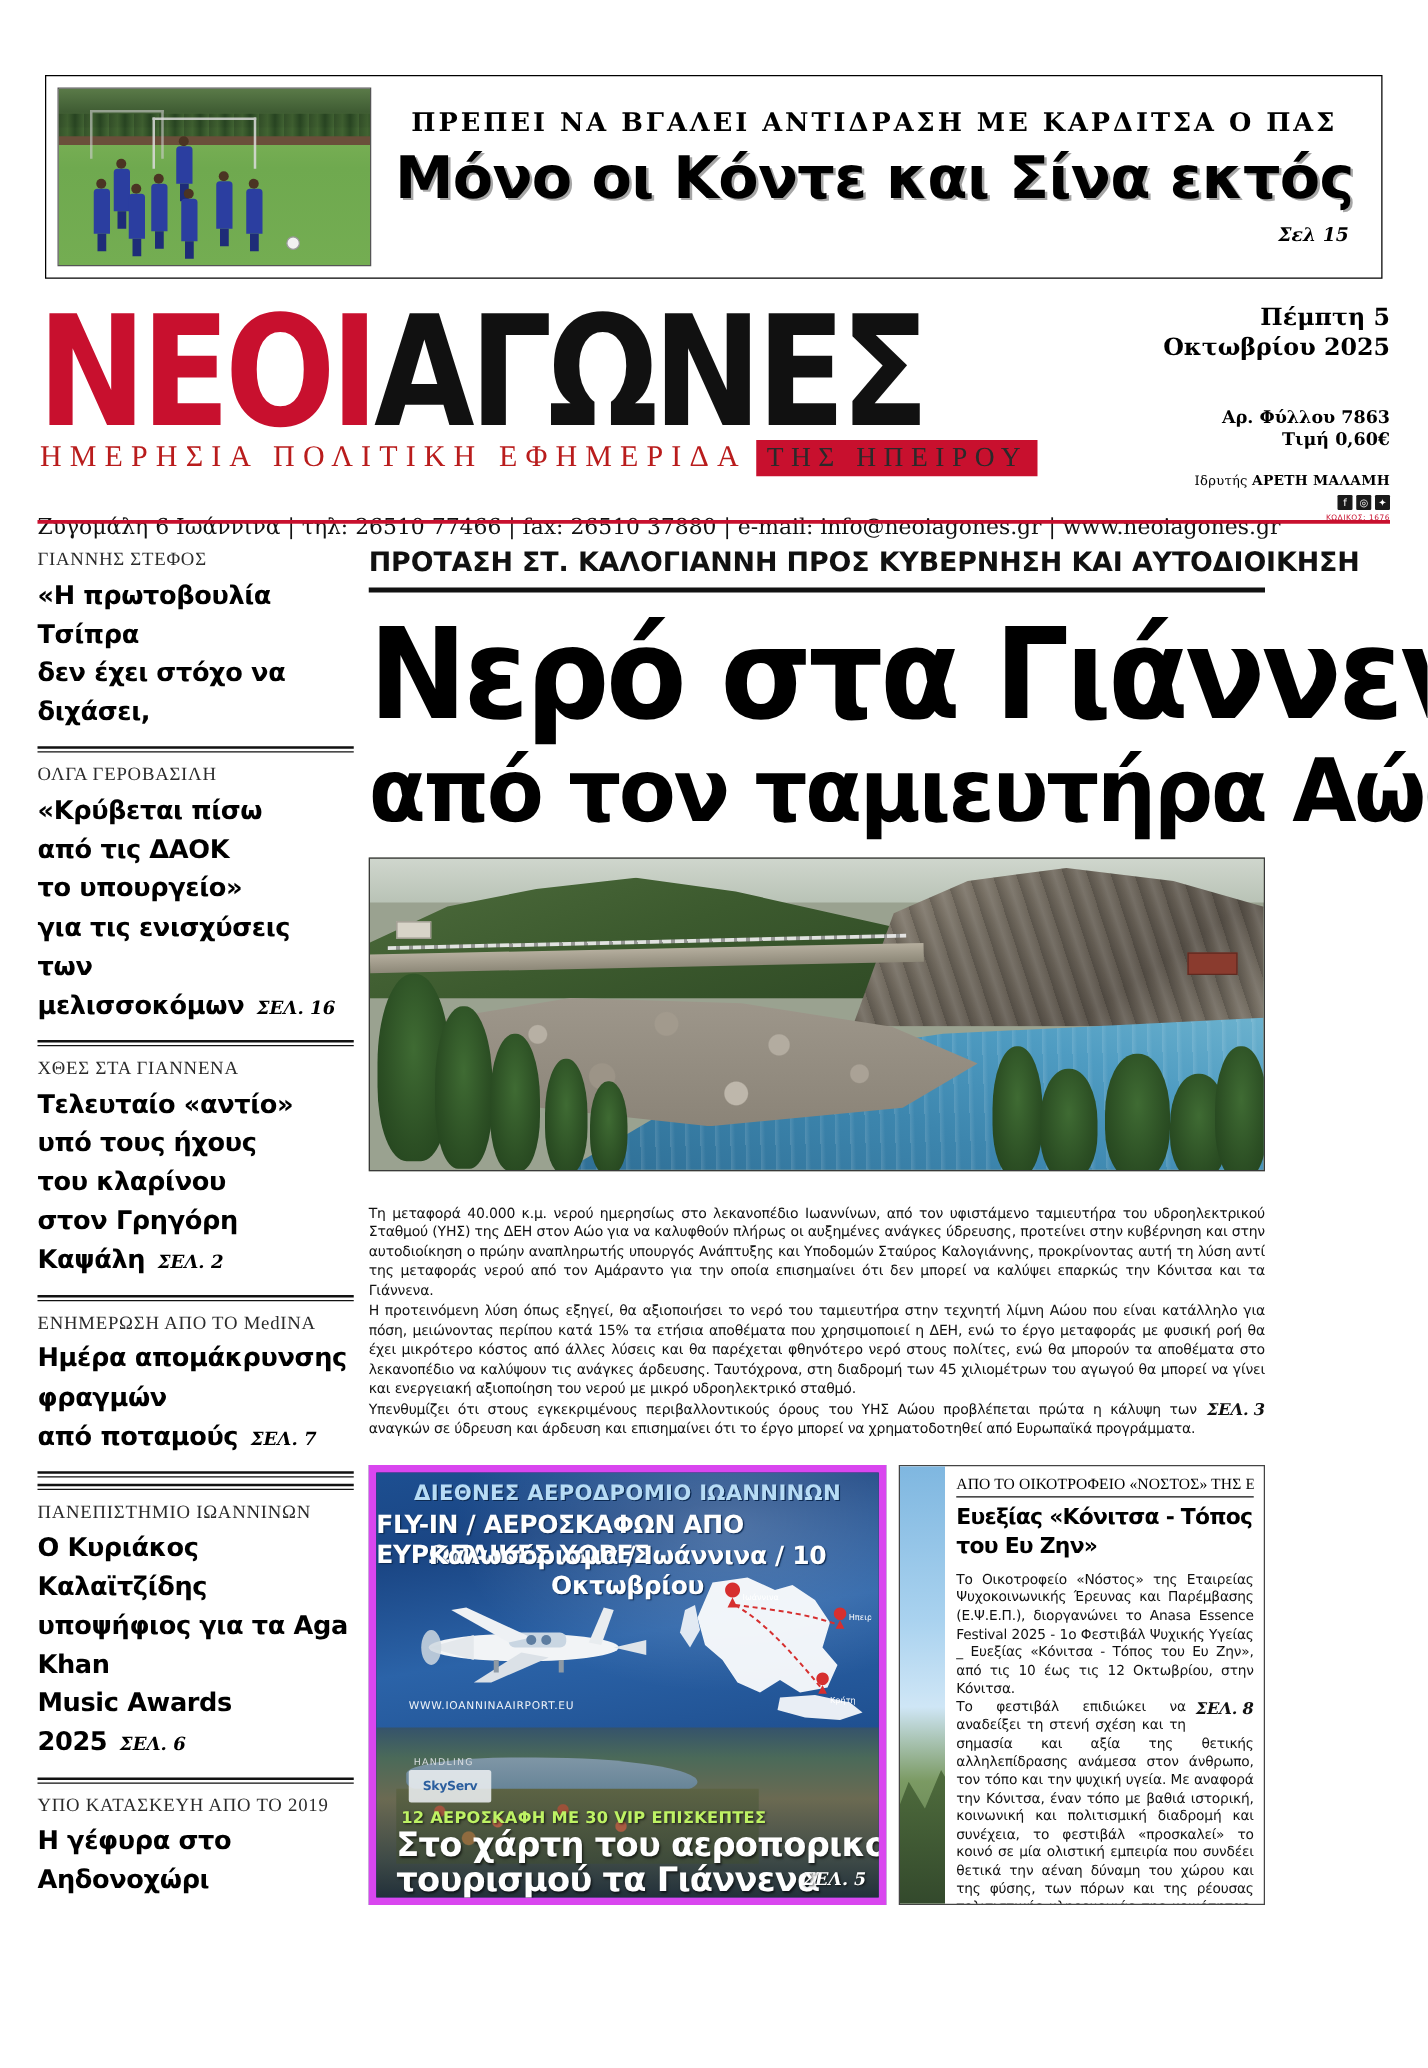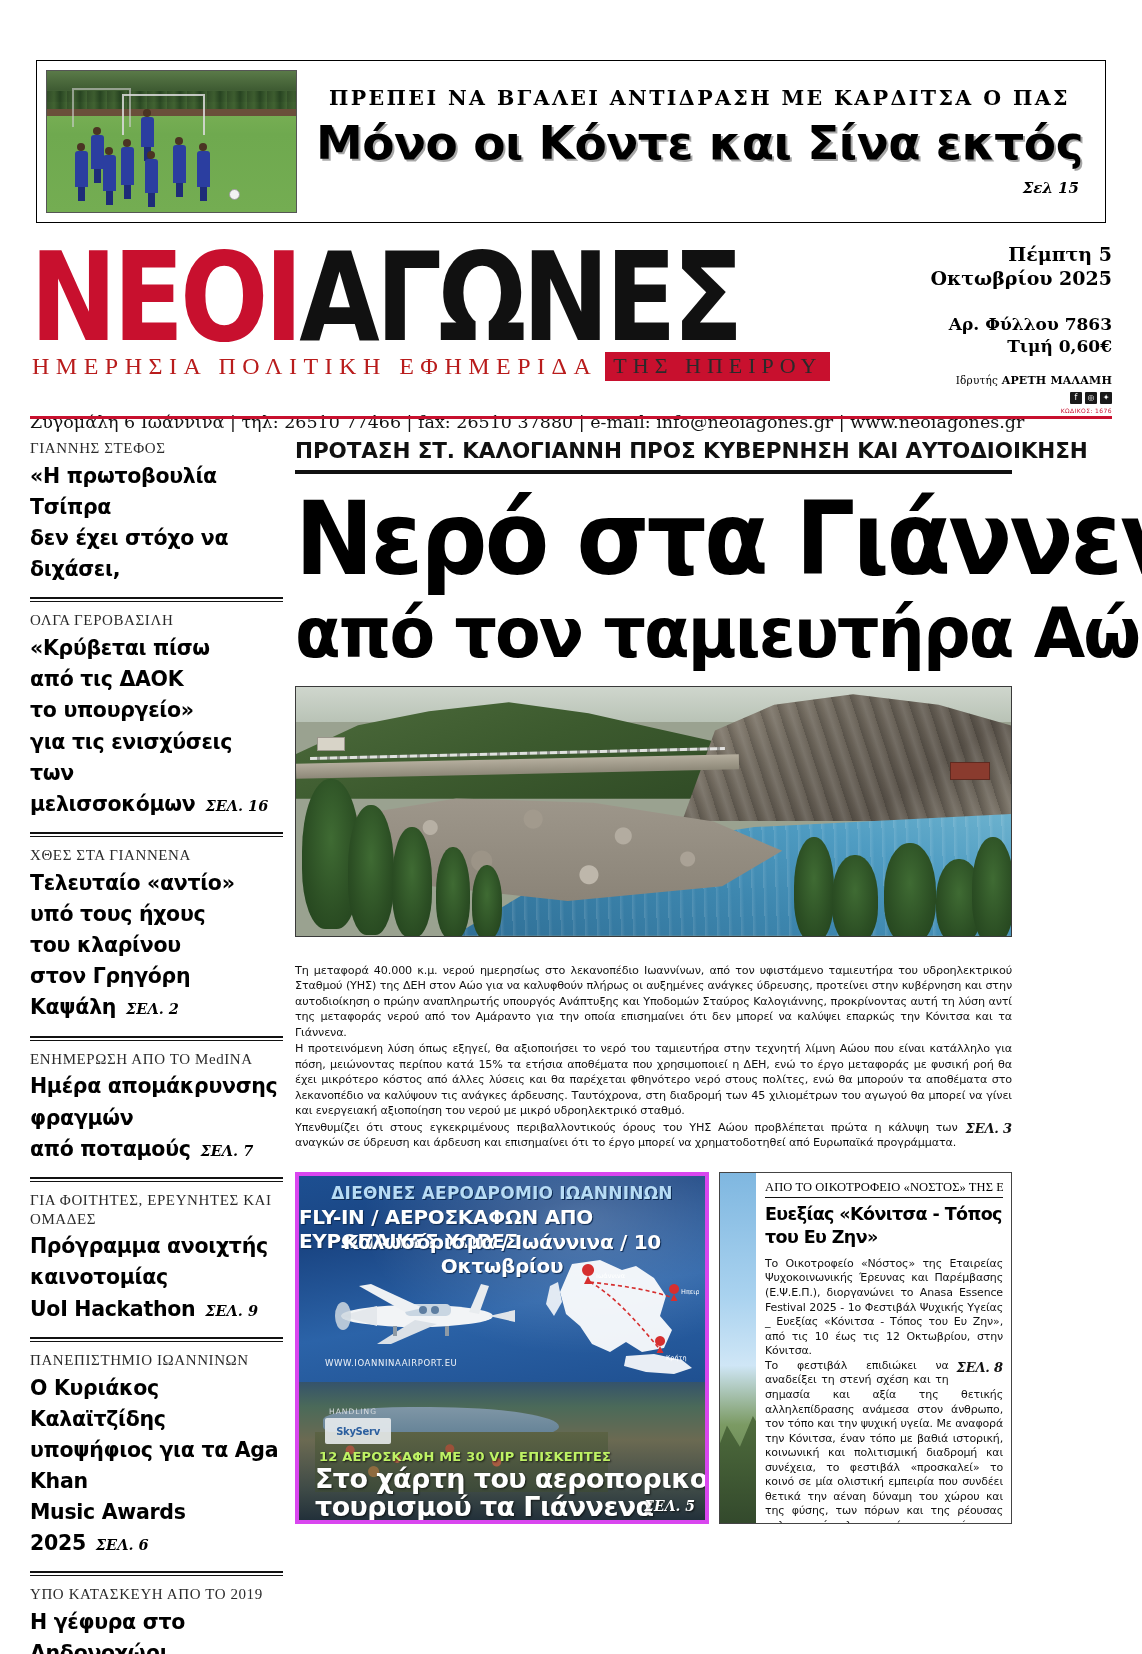--- a/index.html
+++ b/index.html
@@ -192,24 +192,24 @@
     width: 235px;
     text-align: right;
   }
   .mr-date {
     font-family: "DejaVu Serif", serif;
     font-weight: 700;
     font-size: 19px;
     line-height: 1.28;
   }
   .mr-issue {
-    margin-top: 22px;
-    font-family: "DejaVu Serif", serif;
-    font-weight: 700;
-    font-size: 17px;
+    margin-top: 34px;
+    font-family: "DejaVu Serif", serif;
+    font-weight: 700;
+    font-size: 14px;
     line-height: 1.3;
   }
   .mr-founder {
     margin-top: 17px;
     font-family: "DejaVu Serif", serif;
     font-size: 10.5px;
     letter-spacing: .2px;
   }
   .mr-founder b { font-size: 11px; }
   .mr-socials {
@@ -434,21 +434,21 @@
     display: flex;
     gap: 10px;
   }
 
   
   .ad {
     width: 414px;
     height: 352px;
     position: relative;
     overflow: hidden;
-    border: 4px solid #d946ef;
+    border: 6px solid #d946ef;
     box-sizing: border-box;
     background: #12305c;
   }
   .ad-top {
     position: absolute; left:0; top:0; width:100%; height: 63%;
     background: linear-gradient(170deg,#1d4f91 0%, #1a4583 25%, #2b63a8 58%, #1e4e8e 100%);
   }
   .ad-top::after {
     content:"";
     position:absolute; left:0; top:0; width:100%; height:100%;
@@ -746,28 +746,20 @@
     <div class="side-item">
       <div class="side-kicker">ΕΝΗΜΕΡΩΣΗ ΑΠΟ ΤΟ MedINA</div>
       <div class="side-title">
         <div>Ημέρα απομάκρυνσης</div>
         <div>φραγμών</div>
         <div><span>από ποταμούς</span><span class="pg">ΣΕΛ. 7</span></div>
       </div>
     </div>
     <div class="side-sep"></div>
 
-    <div class="side-item">
-      <div class="side-kicker">ΓΙΑ ΦΟΙΤΗΤΕΣ, ΕΡΕΥΝΗΤΕΣ ΚΑΙ ΟΜΑΔΕΣ</div>
-      <div class="side-title">
-        <div>Πρόγραμμα ανοιχτής</div>
-        <div>καινοτομίας</div>
-        <div><span>UoI Hackathon</span><span class="pg">ΣΕΛ. 9</span></div>
-      </div>
-    </div>
     <div class="side-sep"></div>
 
     <div class="side-item">
       <div class="side-kicker">ΠΑΝΕΠΙΣΤΗΜΙΟ ΙΩΑΝΝΙΝΩΝ</div>
       <div class="side-title">
         <div>Ο Κυριάκος Καλαϊτζίδης</div>
         <div>υποψήφιος για τα Aga Khan</div>
         <div><span>Music Awards 2025</span><span class="pg">ΣΕΛ. 6</span></div>
       </div>
     </div>

